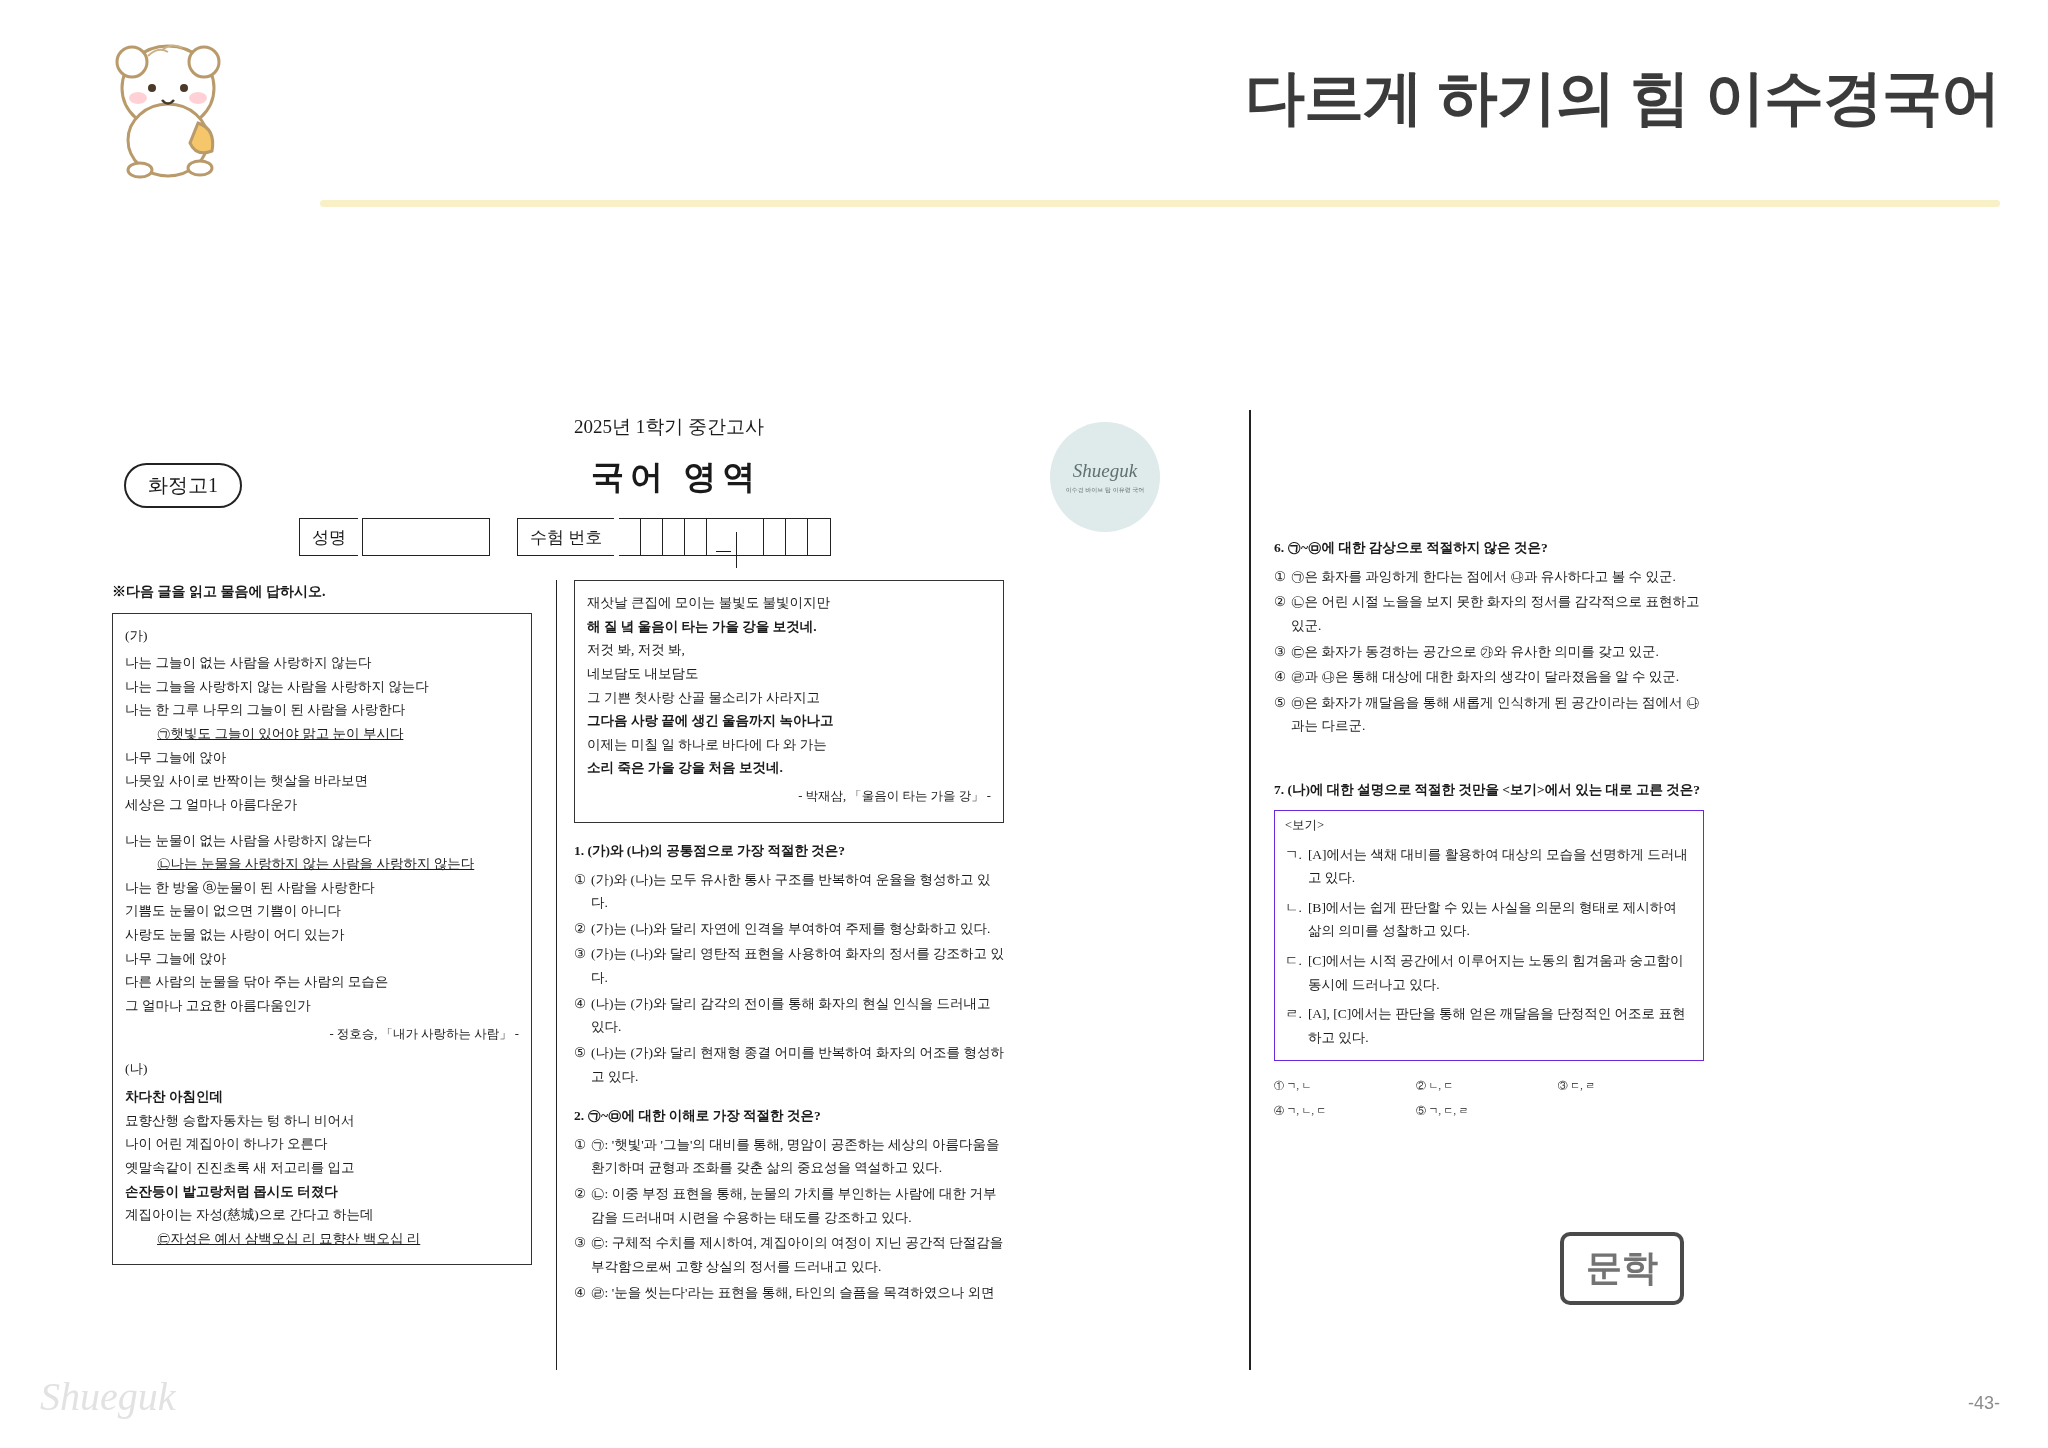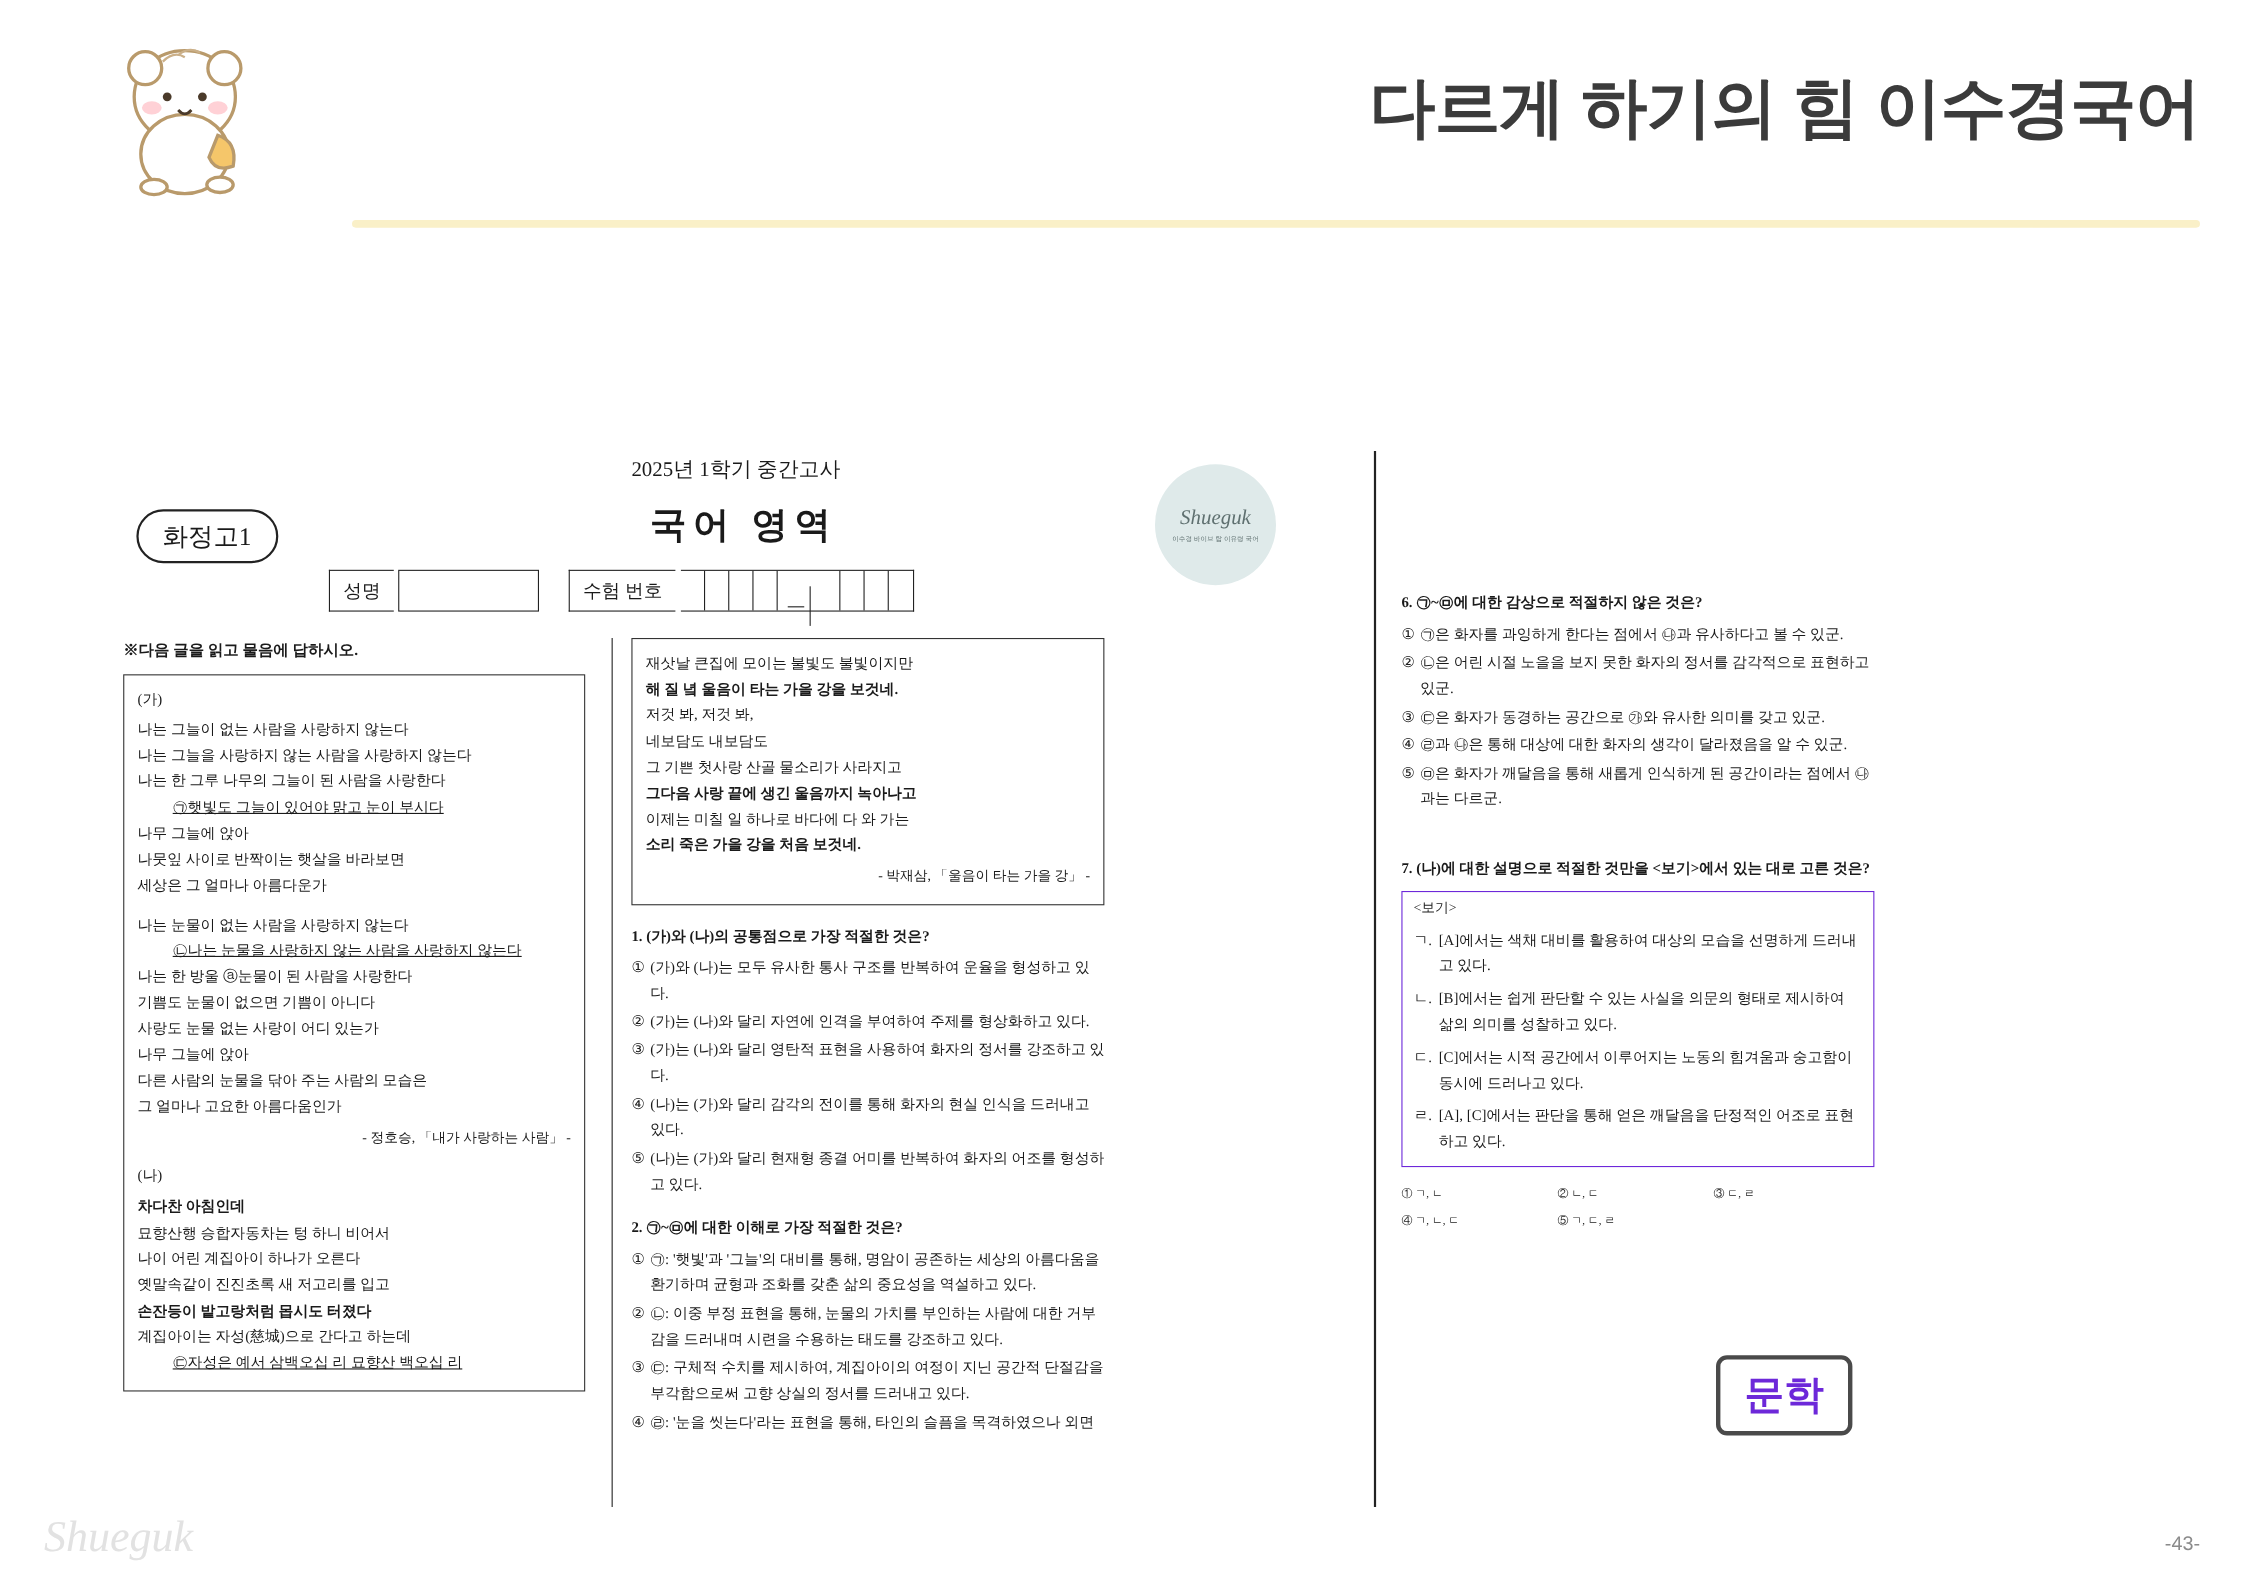--- a/index.html
+++ b/index.html
@@ -91,21 +91,21 @@
     letter-spacing: 6px;
     white-space: nowrap;
   }
   .school-box {
     position: absolute;
     left: 20px;
     top: 53px;
     border: 2px solid #222;
     border-radius: 26px;
     padding: 7px 22px;
-    font-size: 23px;
+    font-size: 20px;
     font-family: "Liberation Serif", serif;
     white-space: nowrap;
   }
 
   .stamp {
     position: absolute;
     left: 946px;
     top: 12px;
     width: 110px;
     height: 110px;
@@ -237,21 +237,21 @@
   
   .subject-badge {
     position: absolute;
     left: 1560px;
     top: 1232px;
     border: 4px solid #4a4a4a;
     border-radius: 10px;
     padding: 8px 22px;
     font-size: 36px;
     font-weight: bold;
-    color: #6d28d9;
+    color: #737373;
     background: #ffffff;
   }
 
   
   .footer-logo {
     position: absolute;
     left: 40px;
     bottom: 28px;
     font-family: "Liberation Serif", serif;
     font-style: italic;

